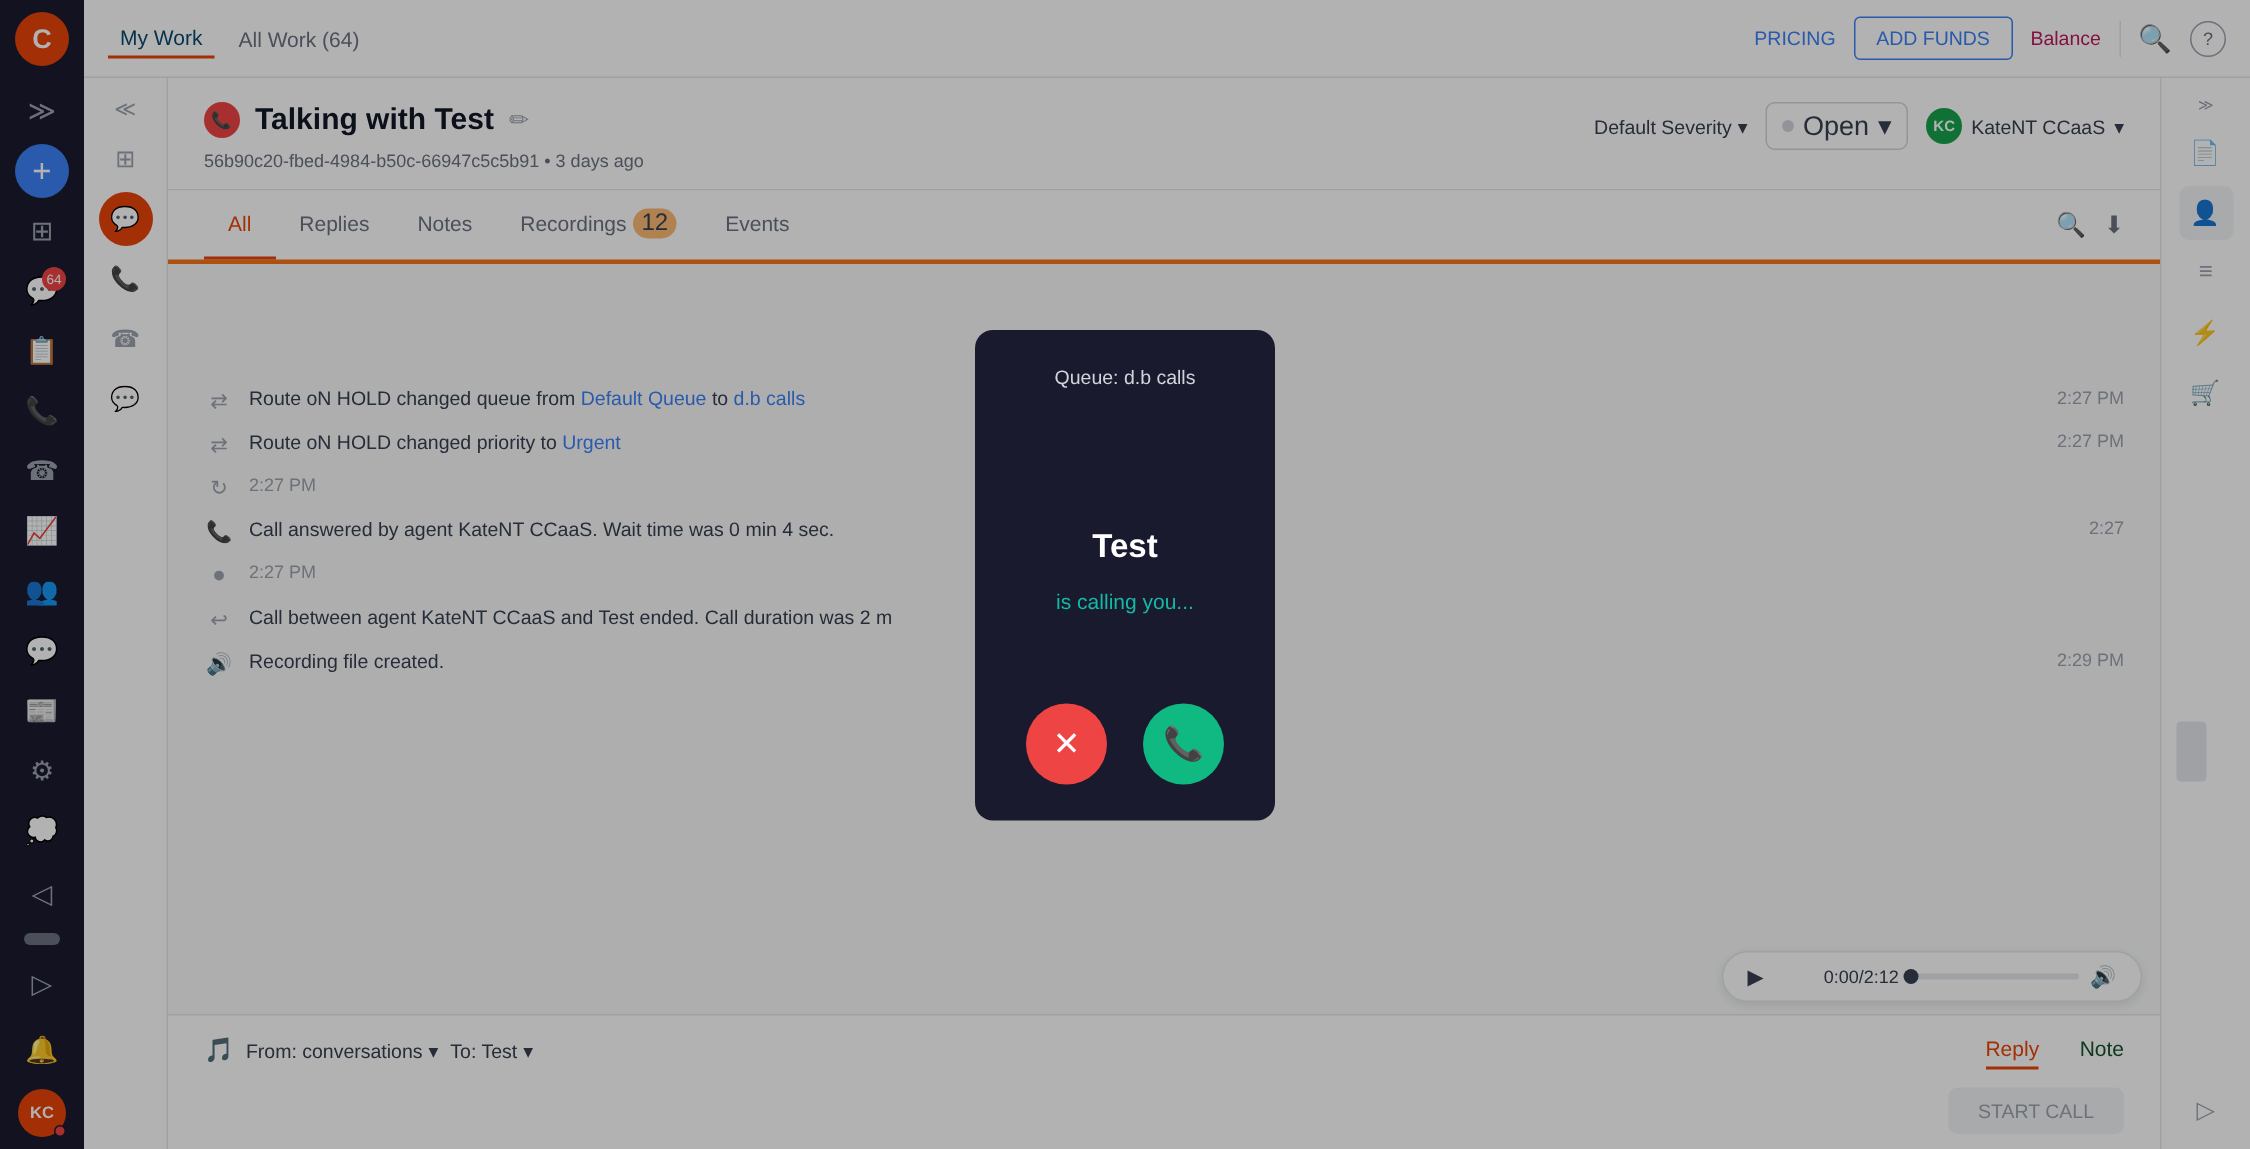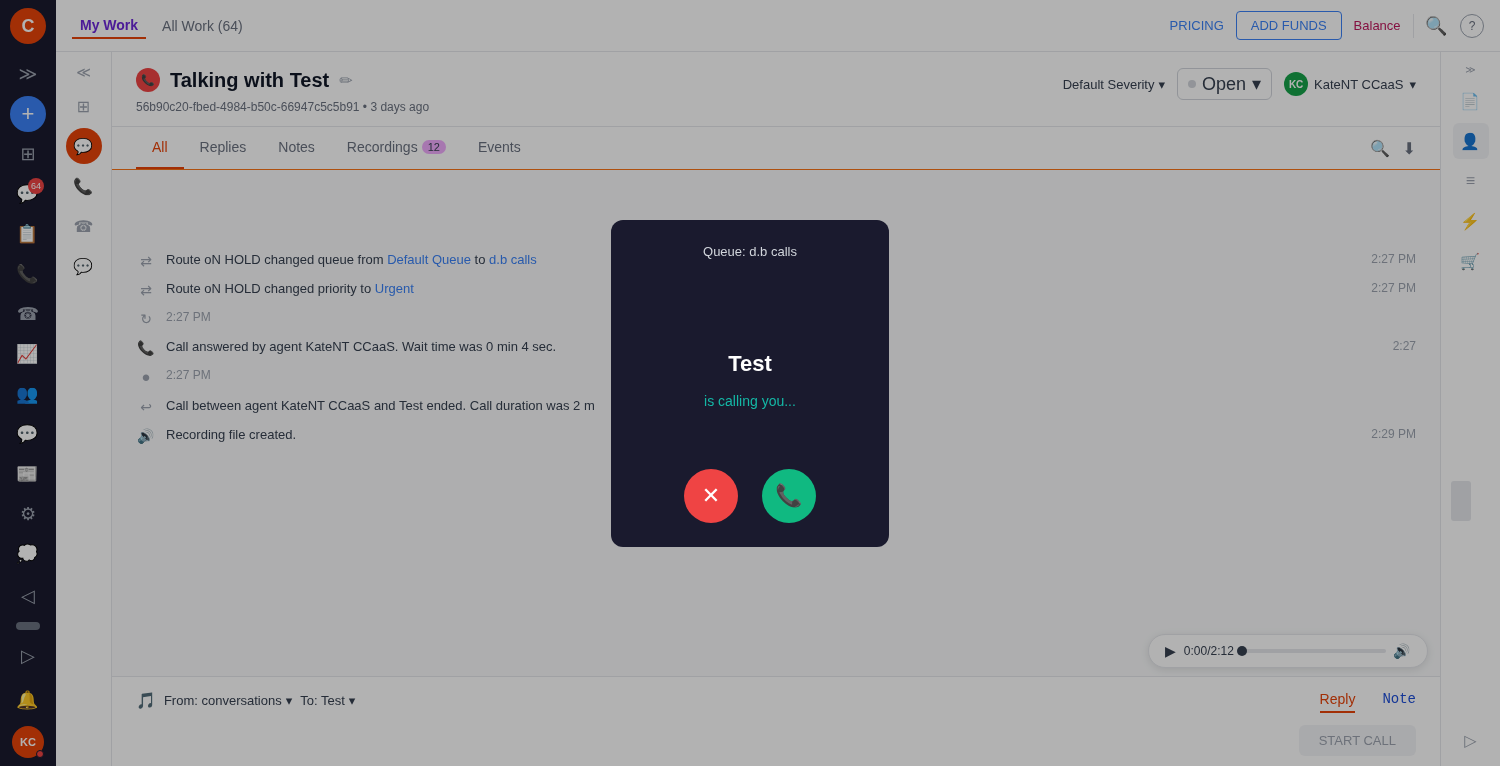--- a/index.html
+++ b/index.html
@@ -74,21 +74,21 @@
       background: white;
       height: 52px;
       display: flex;
       align-items: center;
       padding: 0 16px;
       border-bottom: 1px solid #e5e7eb;
       gap: 8px;
       flex-shrink: 0;
     }
     .tab-active {
-      color: #6d28d9; font-weight: 700; font-size: 14px;
+      color: #0c4a6e; font-weight: 400; font-size: 14px;
       border-bottom: 2px solid #e8440a; padding: 4px 8px;
       cursor: pointer;
     }
     .tab-inactive {
       color: #6b7280; font-size: 14px; padding: 4px 8px; cursor: pointer;
     }
     .top-bar-right {
       margin-left: auto;
       display: flex; align-items: center; gap: 12px;
     }
@@ -186,32 +186,32 @@
       font-size: 10px; font-weight: bold;
     }
     .header-top-row {
       display: flex; justify-content: space-between; align-items: flex-start;
     }
 
     
     .tabs-row {
       display: flex; gap: 0;
       padding: 0 24px;
-      border-bottom: 1px solid #f97316;
+      border-bottom: 3px solid #f97316;
       flex-shrink: 0;
       background: white;
     }
     .tab-item {
       padding: 12px 16px; font-size: 14px; color: #6b7280;
       cursor: pointer; border-bottom: 2px solid transparent;
       display: flex; align-items: center; gap: 4px;
     }
     .tab-item.active { color: #e8440a; border-bottom-color: #e8440a; font-weight: 500; }
     .tab-badge {
-      background: #f0abfc; color: #374151; font-size: 11px;
+      background: #fdba74; color: #374151; font-size: 16px;
       padding: 1px 6px; border-radius: 10px;
     }
     .tabs-actions {
       margin-left: auto;
       display: flex; align-items: center; gap: 12px;
     }
     .tab-action-icon { color: #6b7280; cursor: pointer; font-size: 16px; }
 
     
     .messages-area {
@@ -237,21 +237,21 @@
       bottom: 8px; right: 12px;
       background: white;
       border: 1px solid #e5e7eb;
       border-radius: 24px;
       padding: 8px 16px;
       display: flex; align-items: center; gap: 8px;
       box-shadow: 0 2px 8px rgba(0,0,0,0.1);
       min-width: 280px;
     }
     .play-btn { color: #374151; font-size: 14px; cursor: pointer; }
-    .audio-time { font-size: 12px; color: #374151; }
+    .audio-time { font-size: 12px; color: #374151; margin-left: 32px; }
     .audio-progress {
       flex: 1; height: 4px; background: #e5e7eb; border-radius: 2px; position: relative;
     }
     .audio-progress-fill {
       position: absolute; left: 0; top: 0; height: 100%;
       background: #3b82f6; border-radius: 2px; width: 0%;
     }
     .audio-progress-dot {
       position: absolute; left: 0; top: 50%; transform: translate(-50%, -50%);
       width: 10px; height: 10px; background: #374151; border-radius: 50%;
@@ -277,42 +277,42 @@
     }
     .to-btn {
       display: flex; align-items: center; gap: 4px;
       font-size: 13px; color: #374151; cursor: pointer;
     }
     .reply-tab-active {
       color: #e8440a; font-size: 14px; font-weight: 500;
       border-bottom: 2px solid #e8440a; padding: 4px 0; cursor: pointer;
     }
     .reply-tab-inactive {
-      color: #1d4ed8; font-size: 14px; cursor: pointer; padding: 4px 0; font-family: Liberation Mono, monospace;
+      color: #14532d; font-size: 14px; cursor: pointer; padding: 4px 0;
     }
     .reply-bar-right { display: flex; gap: 27px; }
     .start-call-btn {
       background: #f3f4f6; color: #9ca3af; border: none;
       padding: 8px 20px; border-radius: 6px; font-size: 13px; cursor: pointer;
       font-weight: 500;
     }
 
     
     .modal-overlay {
       position: fixed;
       top: 0; left: 0; right: 0; bottom: 0;
       background: rgba(0,0,0,0.3);
       display: flex; align-items: center; justify-content: center;
       z-index: 100;
     }
     .call-modal {
       background: #1a1a2e;
       border-radius: 12px;
       padding: 24px;
-      width: 278px;
+      width: 200px;
       display: flex; flex-direction: column; align-items: center; gap: 16px;
       color: white;
     }
     .call-modal .queue-label {
       font-size: 13px; color: #d1d5db; text-align: center;
     }
     .call-modal .caller-name {
       font-size: 22px; font-weight: 700; color: white; text-align: center;
     }
     .call-modal .calling-text {

